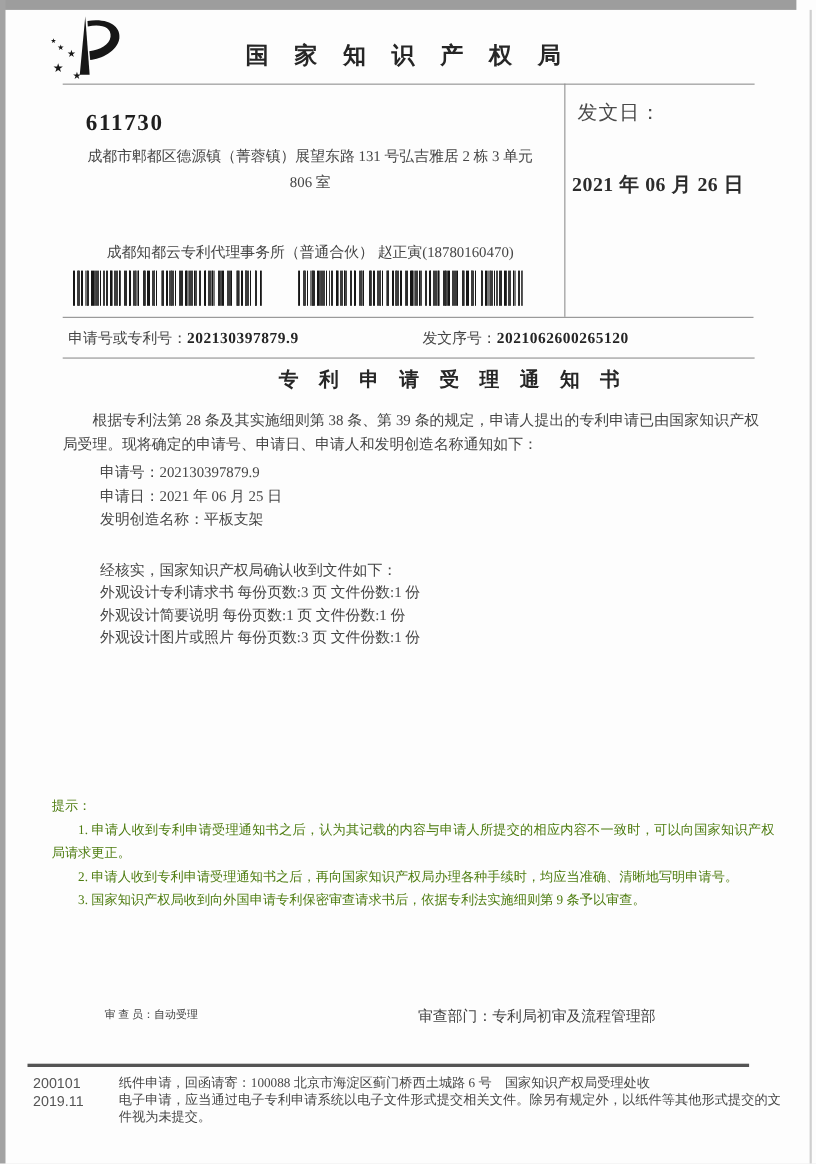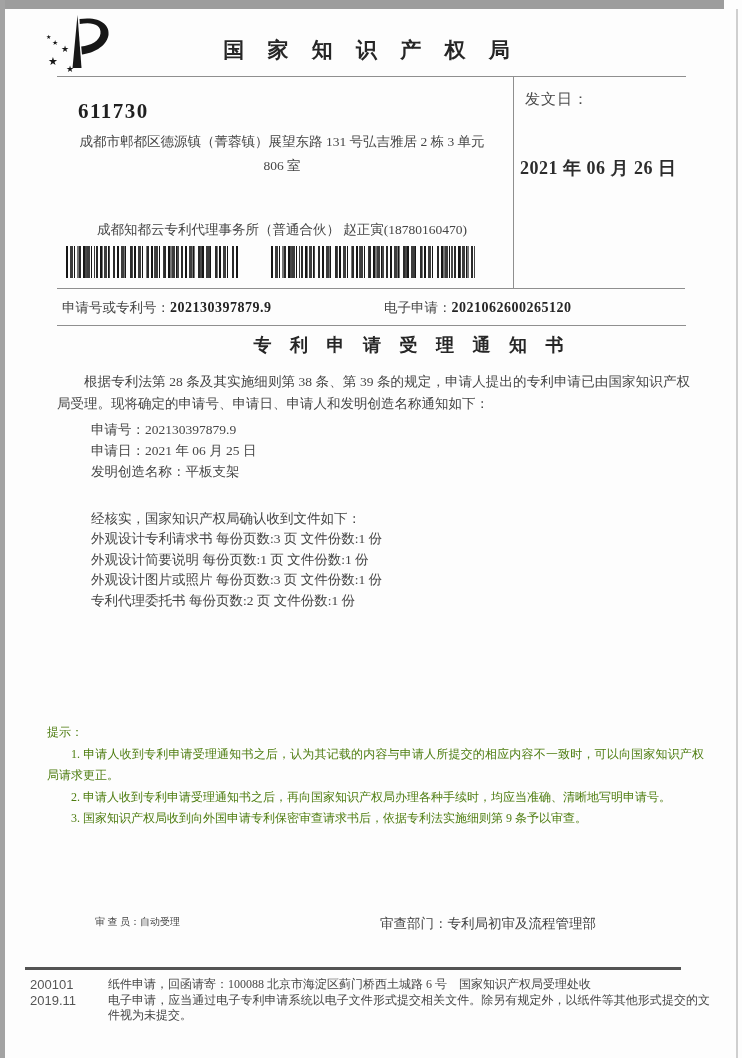--- a/index.html
+++ b/index.html
@@ -26,21 +26,21 @@
 
   
   .rule{position:absolute;background:#8f8f8f;height:1px;}
   .rule-top{left:57px;top:76px;width:629px;}
   .rule-mid{left:57px;top:288px;width:628px;}
   .rule-num{left:57px;top:325px;width:629px;}
   .vline{position:absolute;left:513px;top:76px;width:1px;height:212px;background:#8f8f8f;}
   .heavy-rule{position:absolute;left:25px;top:967px;width:656px;height:3px;background:#545454;}
 
   
-  .date-label{position:absolute;left:525px;top:90px;font-size:15px;color:#4a4a4a;letter-spacing:1px;}
+  .date-label{position:absolute;left:525px;top:90px;font-size:18px;color:#4a4a4a;letter-spacing:1px;}
   .date-value{position:absolute;left:520px;top:156px;font-size:18px;font-weight:700;color:#2c2c2c;letter-spacing:.5px;}
 
   
   .postal{position:absolute;left:78px;top:99px;font-size:21px;font-weight:700;color:#1f1f1f;letter-spacing:1.5px;}
   .addr1{position:absolute;left:58px;top:133px;width:448px;text-align:center;font-size:13.5px;color:#454545;}
   .addr2{position:absolute;left:58px;top:157px;width:448px;text-align:center;font-size:13.5px;color:#454545;}
   .agent{position:absolute;left:58px;top:181px;width:448px;text-align:center;font-size:13.5px;color:#454545;margin-top:40px;}
 
   
   .barcode{
@@ -115,39 +115,38 @@
   <div class="addr2">806 室</div>
   <div class="agent">成都知都云专利代理事务所（普通合伙）  赵正寅(18780160470)</div>
 
   <div class="barcode barcode-left"></div>
   <div class="barcode barcode-right"></div>
 
   <div class="num-pair num-app">
     <span>申请号或专利号：</span><b>202130397879.9</b>
   </div>
   <div class="num-pair num-serial">
-    <span>电子申请：</span><b>2021062600265120</b>
+    <span>发文序号：</span><b>2021062600265120</b>
   </div>
   <div class="rule rule-num"></div>
 
   <div class="notice-title">专 利 申 请 受 理 通 知 书</div>
   <div class="intro">根据专利法第 28 条及其实施细则第 38 条、第 39 条的规定，申请人提出的专利申请已由国家知识产权局受理。现将确定的申请号、申请日、申请人和发明创造名称通知如下：</div>
 
   <div class="fields">
     <div><span>申请号：</span><span>202130397879.9</span></div>
     <div><span>申请日：</span><span>2021 年 06 月 25 日</span></div>
     <div><span>发明创造名称：</span><span>平板支架</span></div>
   </div>
 
   <div class="received">
     <div>经核实，国家知识产权局确认收到文件如下：</div>
     <div>外观设计专利请求书 每份页数:3 页  文件份数:1 份</div>
     <div>外观设计简要说明 每份页数:1 页  文件份数:1 份</div>
     <div>外观设计图片或照片 每份页数:3 页  文件份数:1 份</div>
-    <div>专利代理委托书 每份页数:2 页  文件份数:1 份</div>
   </div>
 
   <div class="tips">
     <div class="tips-heading">提示：</div>
     <div class="tip">1. 申请人收到专利申请受理通知书之后，认为其记载的内容与申请人所提交的相应内容不一致时，可以向国家知识产权局请求更正。</div>
     <div class="tip">2. 申请人收到专利申请受理通知书之后，再向国家知识产权局办理各种手续时，均应当准确、清晰地写明申请号。</div>
     <div class="tip">3. 国家知识产权局收到向外国申请专利保密审查请求书后，依据专利法实施细则第 9 条予以审查。</div>
   </div>
 
   <div class="examiner">

